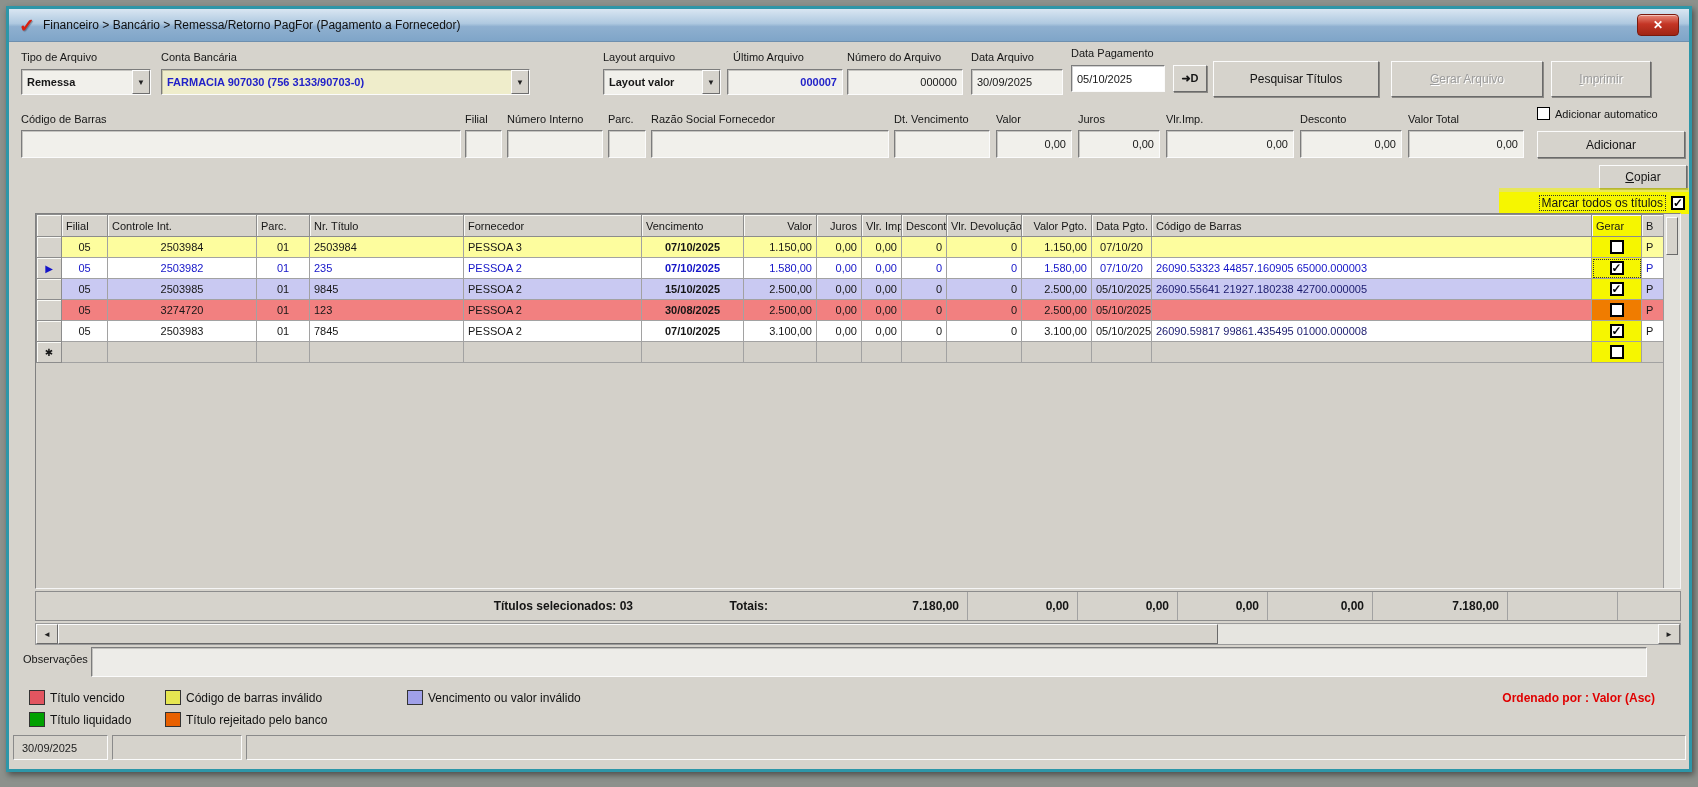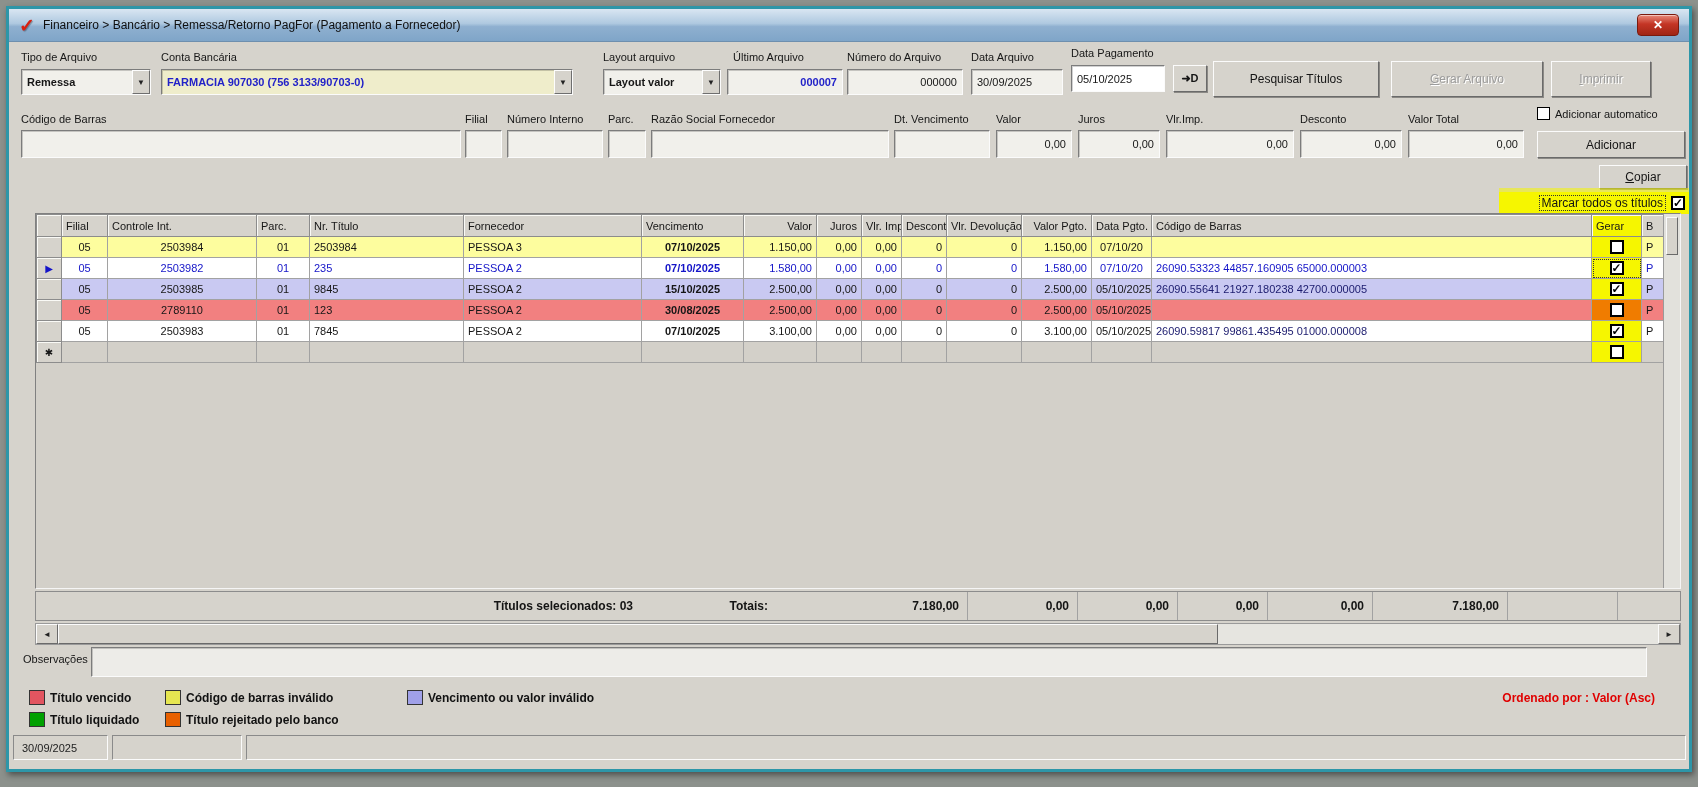--- a/index.html
+++ b/index.html
@@ -83,21 +83,21 @@
                   border-right:1px solid #A2A2A2; white-space:nowrap; overflow:hidden; }
   
   .hscroll { position:absolute; left:26px; top:614px; width:1646px; height:22px; background:#E6E5E0;
              border:1px solid #9A9A9A; display:flex; }
   .harrow { width:22px; height:100%; background:#D6D3CC; border:1px solid; border-color:#FBFBFB #6A6A6A #6A6A6A #FBFBFB;
             display:flex; align-items:center; justify-content:center; font-size:8px; color:#222; flex:none; }
   .hthumb { width:1160px; height:100%; background:#D6D3CC; border:1px solid; border-color:#FBFBFB #6A6A6A #6A6A6A #FBFBFB; flex:none; }
   .htrack { flex:1; }
   
   .legend-sw { width:16px; height:15px; border:1px solid #333; flex:none; }
-  .legitem { position:absolute; display:flex; align-items:center; gap:5px; font-size:12px; font-weight:bold; color:#111; }
+  .legitem { position:absolute; display:flex; align-items:center; gap:5px; font-size:12px; font-weight:normal; color:#111; }
   .ordenado { position:absolute; right:34px; top:682px; color:#E00000; font-weight:bold; font-size:12px; }
   .statusbar { position:absolute; left:4px; top:726px; height:25px; display:flex; gap:4px; }
   .spanel { background:#D6D3CC; border:1px solid; border-color:#8A8A8A #FBFBFB #FBFBFB #8A8A8A;
             font-size:11px; color:#222; display:flex; align-items:center; padding:0 8px; }
 </style>
 </head>
 <body>
 
 <div class="window">
 
@@ -109,21 +109,21 @@
     </div>
   </div>
 
   <span class="lbl" style="left:12px;top:42px">Tipo de Arquivo</span>
   <div class="fld combo" style="left:12px;top:60px;width:130px;height:26px">
     <span class="bold">Remessa</span>
     <span class="ca">▼</span>
   </div>
 
   <span class="lbl" style="left:152px;top:42px">Conta Bancária</span>
-  <div class="fld combo" style="left:152px;top:60px;width:412px;height:26px;background:#EFEDCB">
+  <div class="fld combo" style="left:152px;top:60px;width:369px;height:26px;background:#EFEDCB">
     <span class="bold blue">FARMACIA 907030 (756 3133/90703-0)</span>
     <span class="ca">▼</span>
   </div>
 
   <span class="lbl" style="left:594px;top:42px">Layout arquivo</span>
   <div class="fld combo" style="left:594px;top:60px;width:118px;height:26px">
     <span class="bold">Layout valor</span>
     <span class="ca">▼</span>
   </div>
 
@@ -301,21 +301,21 @@
         <td class="trr">2.500,00</td>
         <td class="tc">05/10/2025</td>
         <td class="tll bcode">26090.55641 21927.180238 42700.000005</td>
         <td class="g"><span class="cb checked"></span></td>
         <td class="tll">P</td>
       </tr>
 
       <tr class="bg-red">
         <td class="sel"></td>
         <td class="tc">05</td>
-        <td class="tc">2789110</td>
+        <td class="tc">3274720</td>
         <td class="tc">01</td>
         <td class="tll">123</td>
         <td class="tll">PESSOA 2</td>
         <td class="tc vb">30/08/2025</td>
         <td class="trr">2.500,00</td>
         <td class="trr">0,00</td>
         <td class="trr">0,00</td>
         <td class="trr">0</td>
         <td class="trr">0</td>
         <td class="trr">2.500,00</td>

